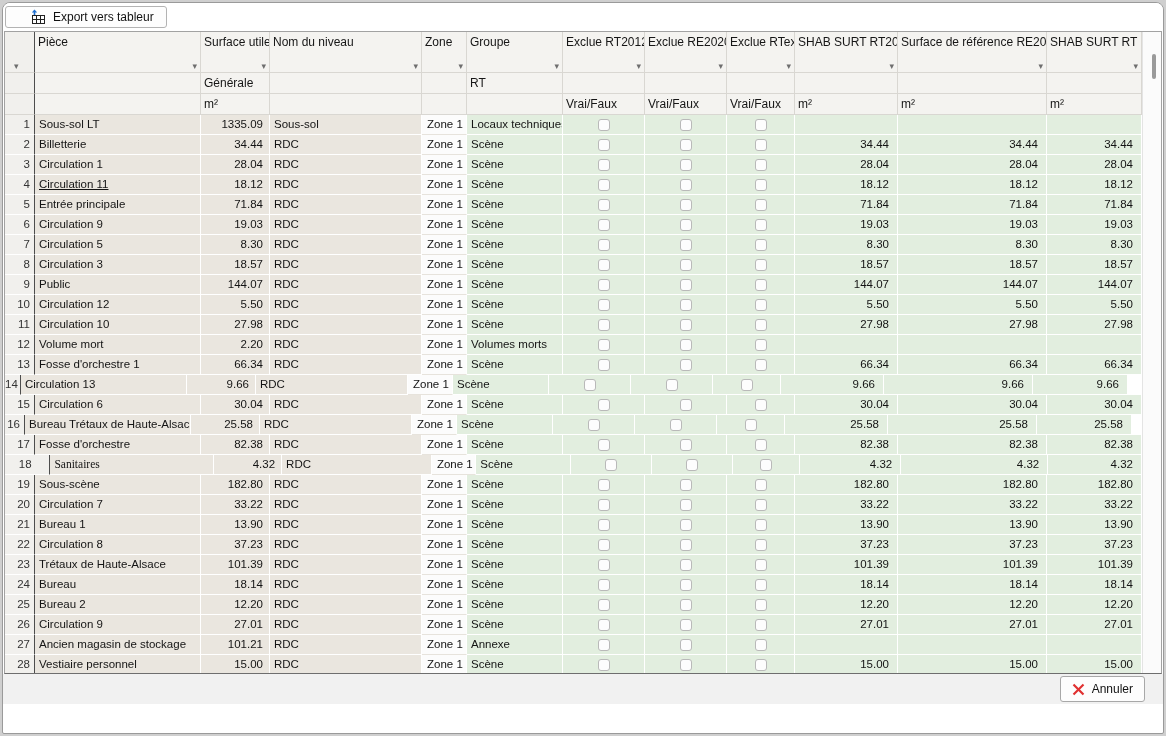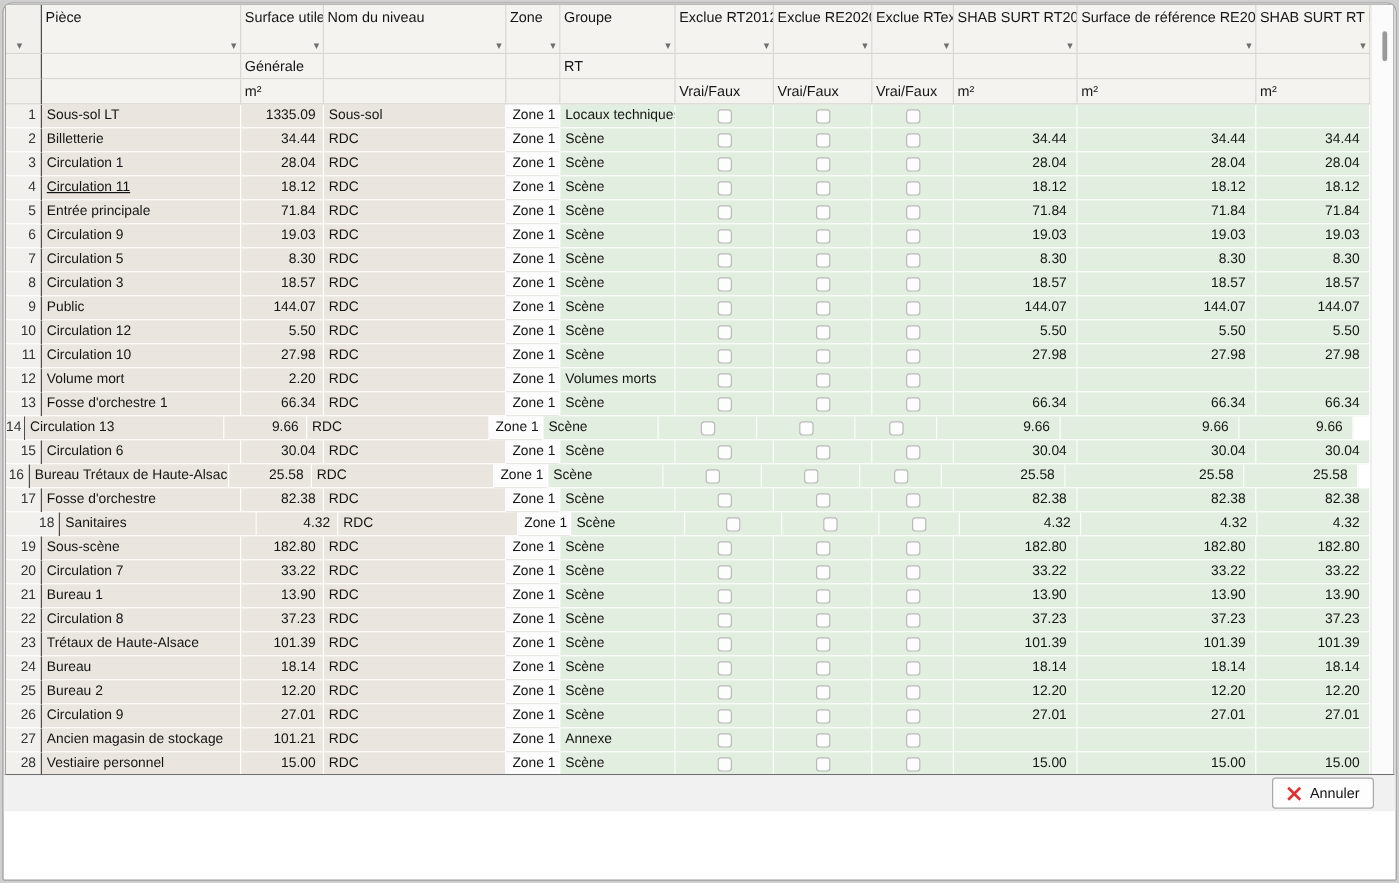--- a/index.html
+++ b/index.html
@@ -59,20 +59,33 @@
   .footer { height:30px; background:#f1f1f1; display:flex; align-items:center; justify-content:flex-end; padding-right:18px; }
   .cancel-btn { display:flex; align-items:center; gap:7px; height:23px; padding:12px 11px;
     background:#fdfdfd; border:1px solid #a8a8a8; border-radius:3px; font-size:12px; color:#111; }
 </style>
 </head>
 <body>
 
 <div class="window">
 
 
+  <div class="toolbar">
+    <button class="export-btn">
+      <svg width="17" height="17" viewBox="0 0 17 17">
+        <rect x="2.5" y="6.5" width="12" height="8" fill="none" stroke="#222" stroke-width="1"></rect>
+        <line x1="6.5" y1="6.5" x2="6.5" y2="14.5" stroke="#222" stroke-width="1"></line>
+        <line x1="10.5" y1="6.5" x2="10.5" y2="14.5" stroke="#222" stroke-width="1"></line>
+        <line x1="2.5" y1="10.5" x2="14.5" y2="10.5" stroke="#222" stroke-width="1"></line>
+        <line x1="4.5" y1="6" x2="4.5" y2="1.8" stroke="#1d6fd1" stroke-width="1.6"></line>
+        <path d="M1.8 3.4 L4.5 0.4 7.2 3.4 Z" fill="#1d6fd1"></path>
+      </svg>
+      <span>Export vers tableur</span>
+    </button>
+  </div>
 
   <div class="grid-area">
     <div class="grid" id="grid">
         <div class="hrow names">
           <div class="hc rownum darkdiv" style="width: 30px;"><span></span><span class="arrow">▾</span></div>
           <div class="hc" style="width: 166px;"><span>Pièce</span><span class="arrow">▾</span></div>
           <div class="hc" style="width: 69px;"><span>Surface utile</span><span class="arrow">▾</span></div>
           <div class="hc" style="width: 152px;"><span>Nom du niveau</span><span class="arrow">▾</span></div>
           <div class="hc" style="width: 45px;"><span>Zone</span><span class="arrow">▾</span></div>
           <div class="hc" style="width: 96px;"><span>Groupe</span><span class="arrow">▾</span></div>
@@ -445,22 +458,22 @@
             <span class="checkbox"></span>
           </div>
           <div class="c green chk" style="width: 68px;">
             <span class="checkbox"></span>
           </div>
           <div class="c green num" style="width: 103px;">82.38</div>
           <div class="c green num" style="width: 149px;">82.38</div>
           <div class="c green num" style="width: 95px;">82.38</div>
         </div>
         <div class="drow">
-          <div class="c rownum darkdiv" style="width: 46px;">18</div>
-          <div class="c beige" style="width: 166px;">Sanitaires</div>
+          <div class="c rownum darkdiv" style="width: 46px; text-align: center;">18</div>
+          <div class="c beige" style="width: 166px; font-family: Liberation Serif, serif;">Sanitaires</div>
           <div class="c beige num" style="width: 69px;">4.32</div>
           <div class="c beige" style="width: 152px;">RDC</div>
           <div class="c zone" style="width: 45px;">Zone 1</div>
           <div class="c green" style="width: 96px;">Scène</div>
           <div class="c green chk" style="width: 82px;">
             <span class="checkbox"></span>
           </div>
           <div class="c green chk" style="width: 82px;">
             <span class="checkbox"></span>
           </div>

